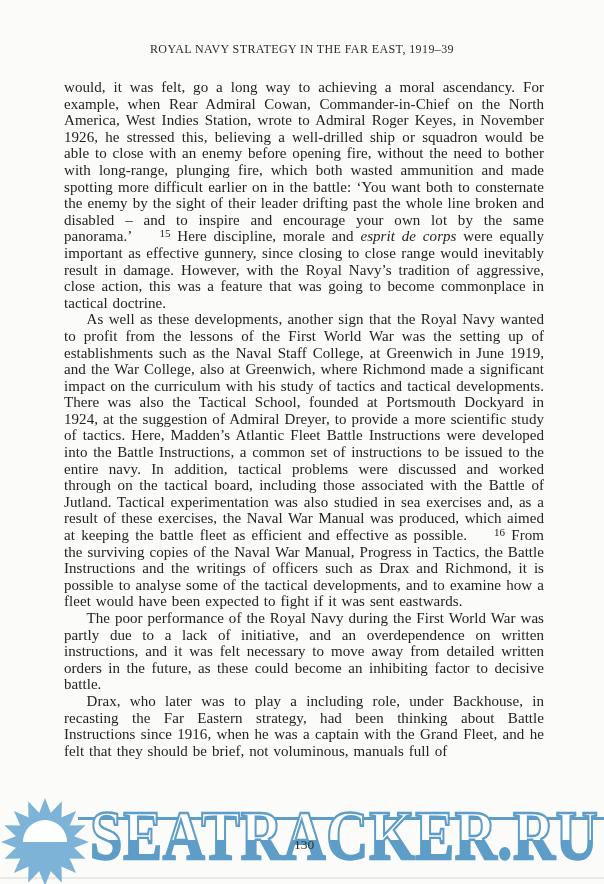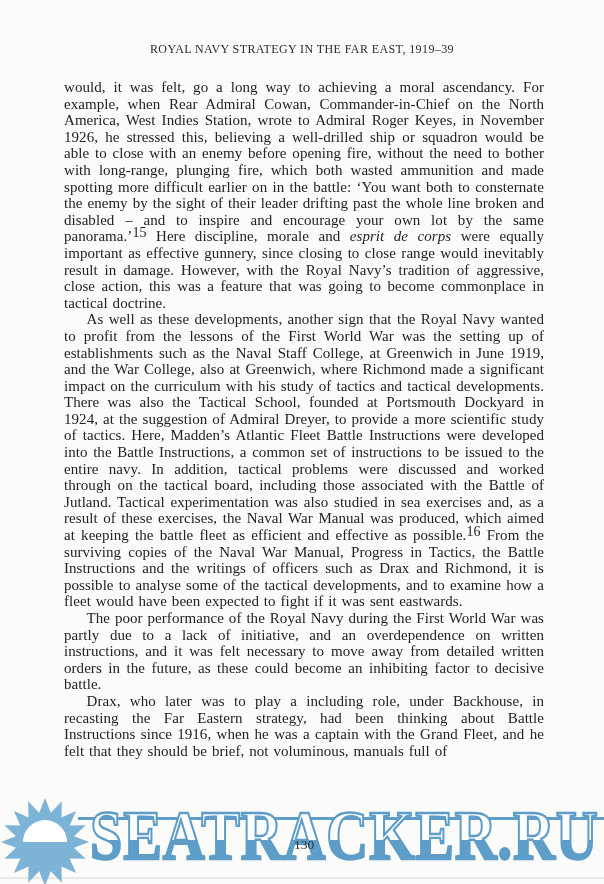--- a/index.html
+++ b/index.html
@@ -13,22 +13,23 @@
     z-index:2;
   }
   .text-block{
     position:absolute; left:64px; top:79px; width:480px; z-index:2;
     font-size:15px; line-height:16.6px; text-align:justify;
     word-spacing:1.1px; letter-spacing:0.05px;
   }
   .para{ margin:0; }
   .para.indent{ text-indent:1.5em; }
   .fn{
-    font-size:14px; line-height:0; position:relative; top:-4.5px;
+    font-size:11px; line-height:0; position:relative; top:-4.5px;
     vertical-align:baseline;
+    margin-left:27px;
   }
   .page-number{
     position:absolute; left:64px; top:837px; width:480px; text-align:center;
     font-size:13.5px; color:#2f2f2f; z-index:3;
   }
   
   .watermark{ position:absolute; left:0; top:0; width:512px; height:884px; z-index:1; }
   .wm-rule{
     position:absolute; left:78px; top:817px; width:526px; height:3px;
     background:#5d9dc8;

